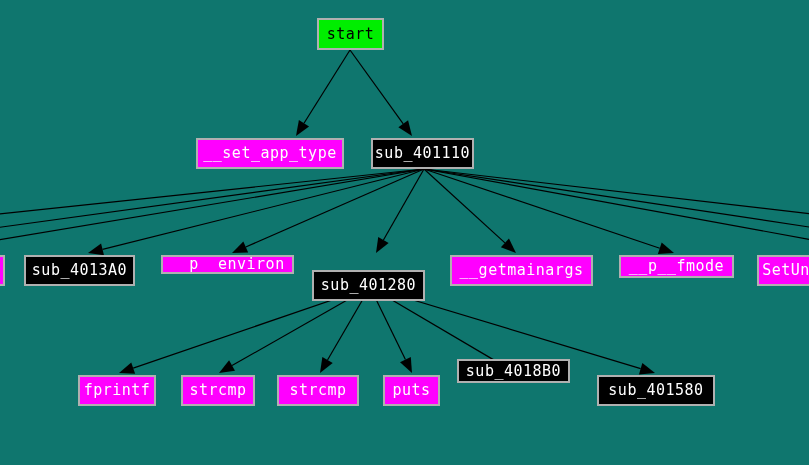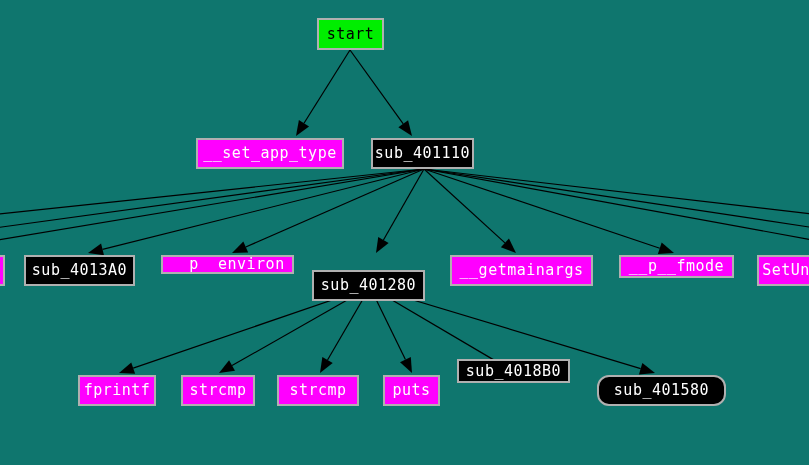--- a/index.html
+++ b/index.html
@@ -173,17 +173,17 @@
       </div>
       <div class="node kind-import" style="left: 277px; top: 375px; width: 82px; height: 31px;">
         <span class="node-label">strcmp</span>
       </div>
       <div class="node kind-import" style="left: 383px; top: 375px; width: 57px; height: 31px;">
         <span class="node-label">puts</span>
       </div>
       <div class="node kind-internal" style="left: 457px; top: 359px; width: 113px; height: 24px;">
         <span class="node-label">sub_4018B0</span>
       </div>
-      <div class="node kind-internal" style="left: 597px; top: 375px; width: 129px; height: 31px; border-radius: 12px;">
+      <div class="node kind-internal" style="left: 597px; top: 375px; width: 118px; height: 31px;">
         <span class="node-label">sub_401580</span>
       </div>
     </div>
 </div>
 
 </body></html>

